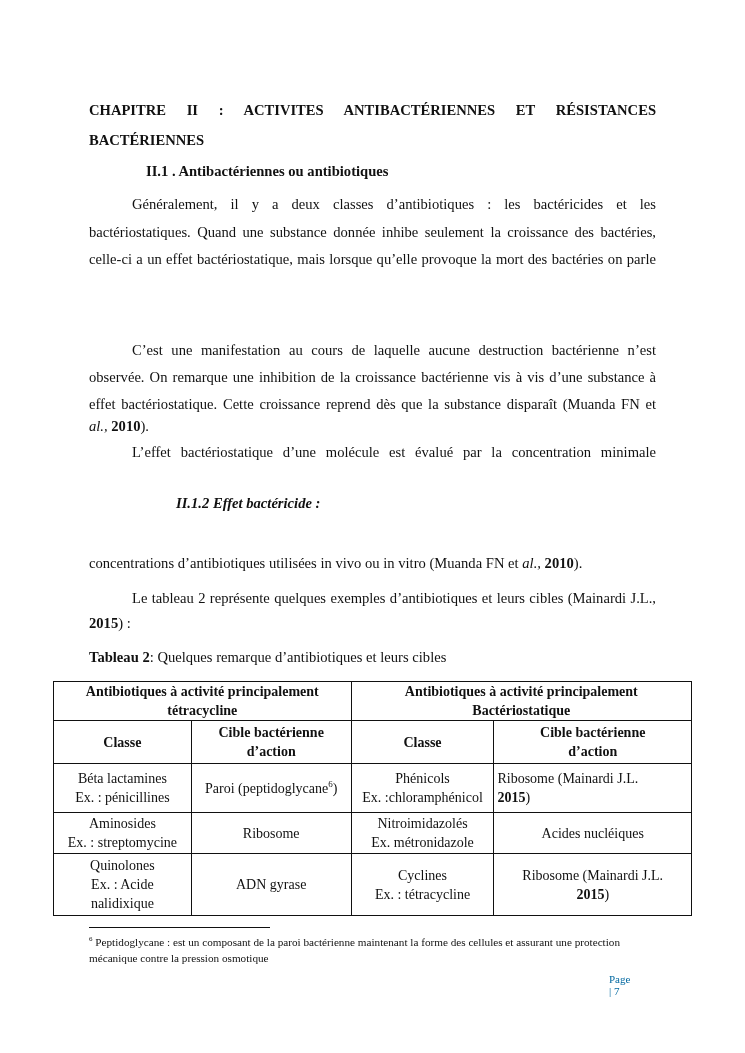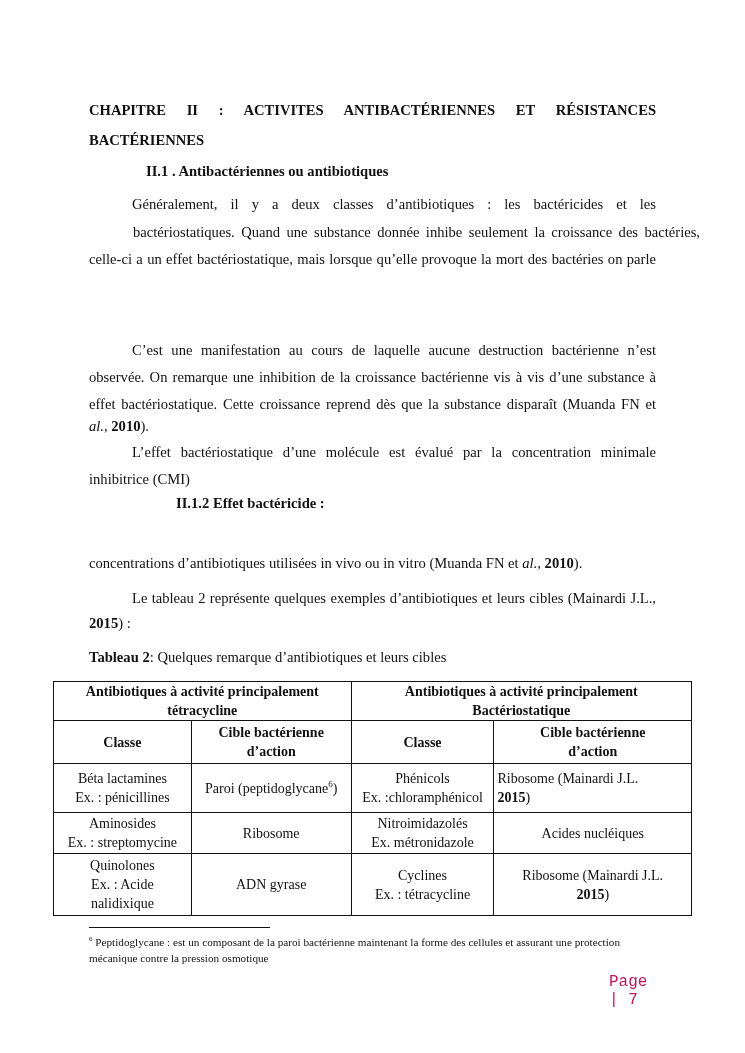--- a/index.html
+++ b/index.html
@@ -16,48 +16,47 @@
   #chapter-title { left: 89px; top: 95px; width: 567px; font-size: 14.6px; font-weight: bold; line-height: 30px; }
   #chapter-title .l1 { text-align: justify; text-align-last: justify; display: block; }
 
   table.t { position: absolute; left: 53px; top: 681px; width: 639px; border-collapse: collapse;
             font-size: 14px; line-height: 19px; }
   table.t td { border: 1.3px solid #111; text-align: center; vertical-align: middle; padding: 0 3px; }
   table.t .hd { font-weight: bold; }
   .footnote-rule { position: absolute; left: 89px; top: 927px; width: 181px; height: 0; border-top: 1px solid #111; }
   .footnote { position: absolute; left: 89px; top: 934px; width: 580px; font-size: 11.2px; line-height: 16px; }
   .footnote sup { font-size: 7px; }
-  .page-num { position: absolute; left: 609px; top: 973px; font-family: Liberation Mono, monospace; font-size: 16px; color: #be185d; }
+  .page-num { position: absolute; left: 609px; top: 973px; font-family: Liberation Serif, serif; font-size: 11px; color: #0369a1; }
   sup { font-size: 9px; line-height: 0; }
 </style>
 </head>
 <body>
 
 <div class="page">
 
   <div id="chapter-title" class="abs">
     <span class="l1">CHAPITRE II : ACTIVITES ANTIBACTÉRIENNES ET RÉSISTANCES</span>
     <span>BACTÉRIENNES</span>
   </div>
 
   <div class="line bold" style="left:146px; top:163px;">II.1  . Antibactériennes ou antibiotiques</div>
 
   <div class="line just indent" style="top:196px;">Généralement, il y a deux classes d’antibiotiques : les bactéricides et les</div>
-  <div class="line just" style="top:224px;margin-left:44px;">bactériostatiques. Quand une substance donnée inhibe seulement la croissance des bactéries,</div>
+  <div class="line just" style="top:224px;">bactériostatiques. Quand une substance donnée inhibe seulement la croissance des bactéries,</div>
   <div class="line just" style="top:251px;">celle-ci a un  effet bactériostatique, mais lorsque qu’elle provoque la mort des bactéries on parle</div>
 
 
   <div class="line just indent" style="top:342px;">C’est une manifestation  au cours de laquelle aucune destruction bactérienne n’est</div>
   <div class="line just" style="top:369px;">observée. On remarque une inhibition de la croissance bactérienne vis à vis d’une  substance  à</div>
   <div class="line just" style="top:396px;">effet bactériostatique. Cette  croissance reprend dès que la substance disparaît (Muanda FN et</div>
   <div class="line" style="top:418px;"><span class="ital">al.,</span><span class="bold"> 2010</span><span>).</span></div>
   <div class="line just indent" style="top:444px;">L’effet bactériostatique d’une molécule est évalué par la concentration minimale</div>
-  <div class="line" style="top:471px;">inhibitrice (CMI)</div>
 
-  <div class="line bold" style="left:176px; top:495px;">II.1.2   Effet bactéricide :</div>
+  <div class="line bold" style="left:176px; top:495px;font-style:italic;">II.1.2   Effet bactéricide :</div>
 
   <div class="line" style="top:555px;"><span>concentrations d’antibiotiques utilisées in vivo ou in vitro (Muanda FN et </span><span class="ital">al.,</span><span class="bold"> 2010</span><span>).</span></div>
 
   <div class="line just indent" style="top:590px;">Le tableau 2 représente quelques exemples d’antibiotiques et leurs cibles (Mainardi J.L.,</div>
   <div class="line" style="top:615px;"><span class="bold">2015</span><span>) :</span></div>
 
   <div class="line" style="top:649px;"><span class="bold">Tableau 2</span><span>: Quelques remarque d’antibiotiques et leurs cibles</span></div>
 
   <table class="t">
     <colgroup>

